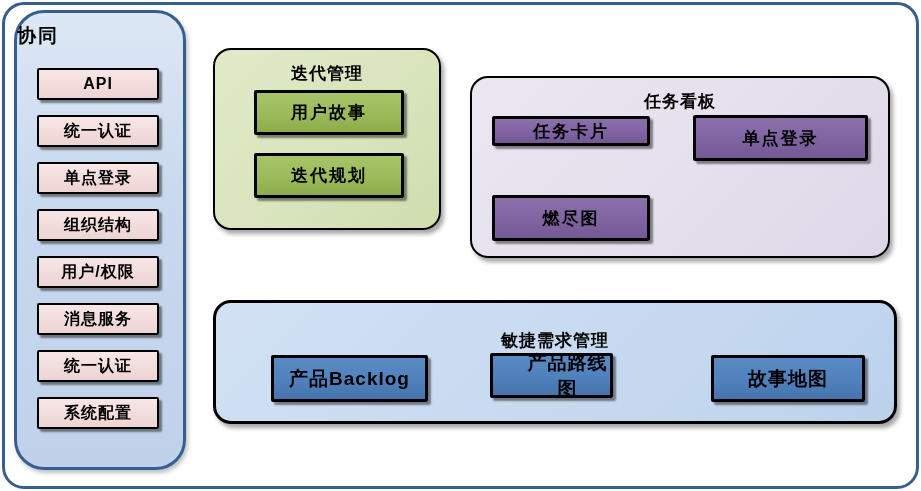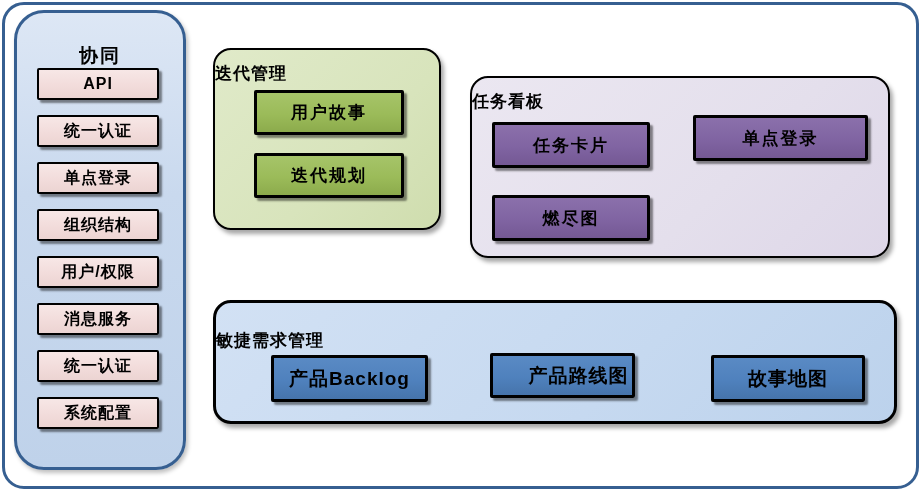--- a/index.html
+++ b/index.html
@@ -28,22 +28,22 @@
   .sidebar {
     position: absolute;
     left: 14px; top: 10px;
     width: 166px; height: 454px;
     border: 3px solid #365f91;
     border-radius: 30px;
     background: linear-gradient(180deg, #dde7f5 0%, #c9d9ee 40%, #bfd2ea 100%);
     box-shadow: 2px 3px 4px rgba(0,0,0,0.25);
   }
   .sidebar-title {
-    margin-top: 30px;
-    text-align: center;
+    margin-top: 10px;
+    text-align: left;
     font-size: 19px;
     font-weight: bold;
     color: #000000;
     letter-spacing: 2px;
   }
   .sidebar-items {
     position: absolute;
     left: 20px; top: 55px;
     width: 122px;
     display: flex;
@@ -71,20 +71,21 @@
   }
   
   .section {
     position: absolute;
     border: 2px solid #000000;
     border-radius: 18px;
     box-shadow: 3px 4px 4px rgba(0,0,0,0.35);
     box-sizing: border-box;
   }
   .section-title {
+    text-align: center;
     font-size: 17px;
     font-weight: bold;
     color: #000000;
     letter-spacing: 1px;
   }
   .section-iteration {
     left: 213px; top: 48px;
     width: 228px; height: 182px;
     background: linear-gradient(135deg, #e0eac9 0%, #d8e4bc 60%, #cfddae 100%);
   }
@@ -143,24 +144,24 @@
   </div>
 
   <div class="section section-iteration">
     <div class="section-title">迭代管理</div>
     <div class="node box box-green" style="left:39px; top:40px; width:150px; height:45px;">用户故事</div>
     <div class="node box box-green" style="left:39px; top:103px; width:150px; height:45px;">迭代规划</div>
   </div>
 
   <div class="section section-kanban">
     <div class="section-title">任务看板</div>
-    <div class="node box box-purple" style="left:20px; top:44px; width:158px; height:46px;">任务卡片</div>
+    <div class="node box box-purple" style="left:20px; top:38px; width:158px; height:30px;">任务卡片</div>
     <div class="node box box-purple" style="left:221px; top:37px; width:175px; height:46px;">单点登录</div>
     <div class="node box box-purple" style="left:20px; top:117px; width:158px; height:46px;">燃尽图</div>
   </div>
 
   <div class="section section-agile">
     <div class="section-title">敏捷需求管理</div>
     <div class="node box box-blue" style="left:55px; top:52px; width:157px; height:47px;">产品Backlog</div>
-    <div class="node box box-blue" style="left:274px; top:50px; width:145px; height:45px;padding-left:32px;">产品路线图</div>
+    <div class="node box box-blue" style="left:274px; top:50px; width:123px; height:45px;padding-left:32px;">产品路线图</div>
     <div class="node box box-blue" style="left:495px; top:52px; width:154px; height:47px;">故事地图</div>
   </div>
 </div>
 
 </body></html>

